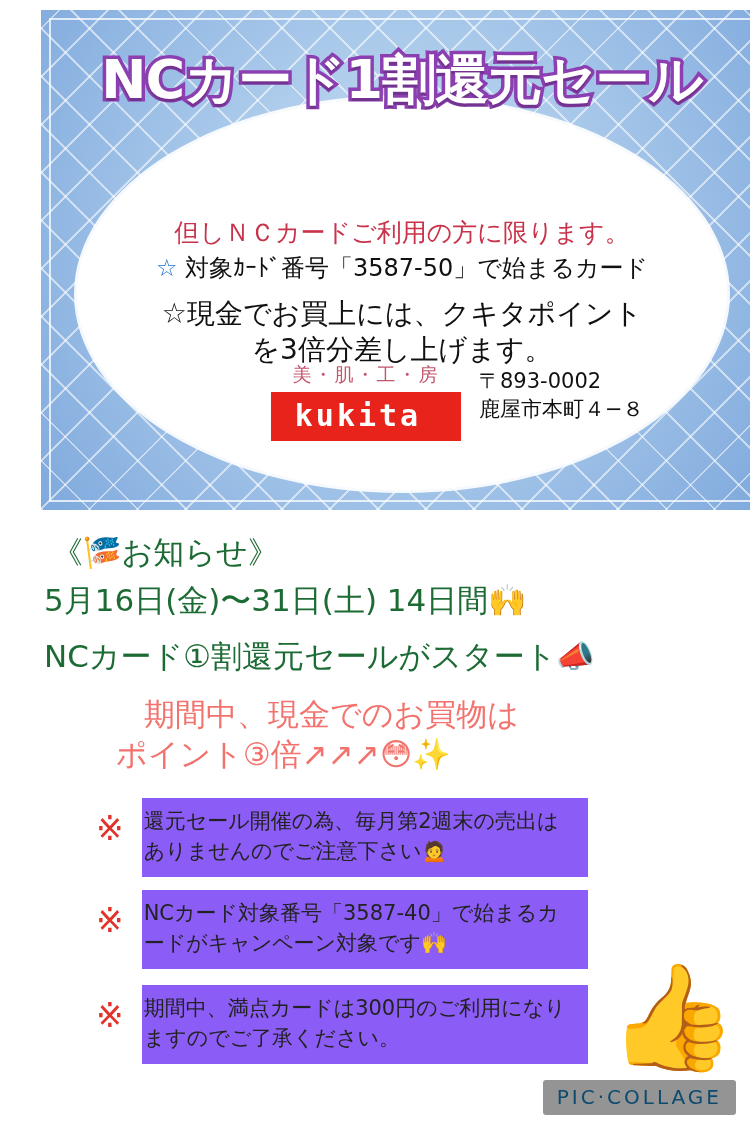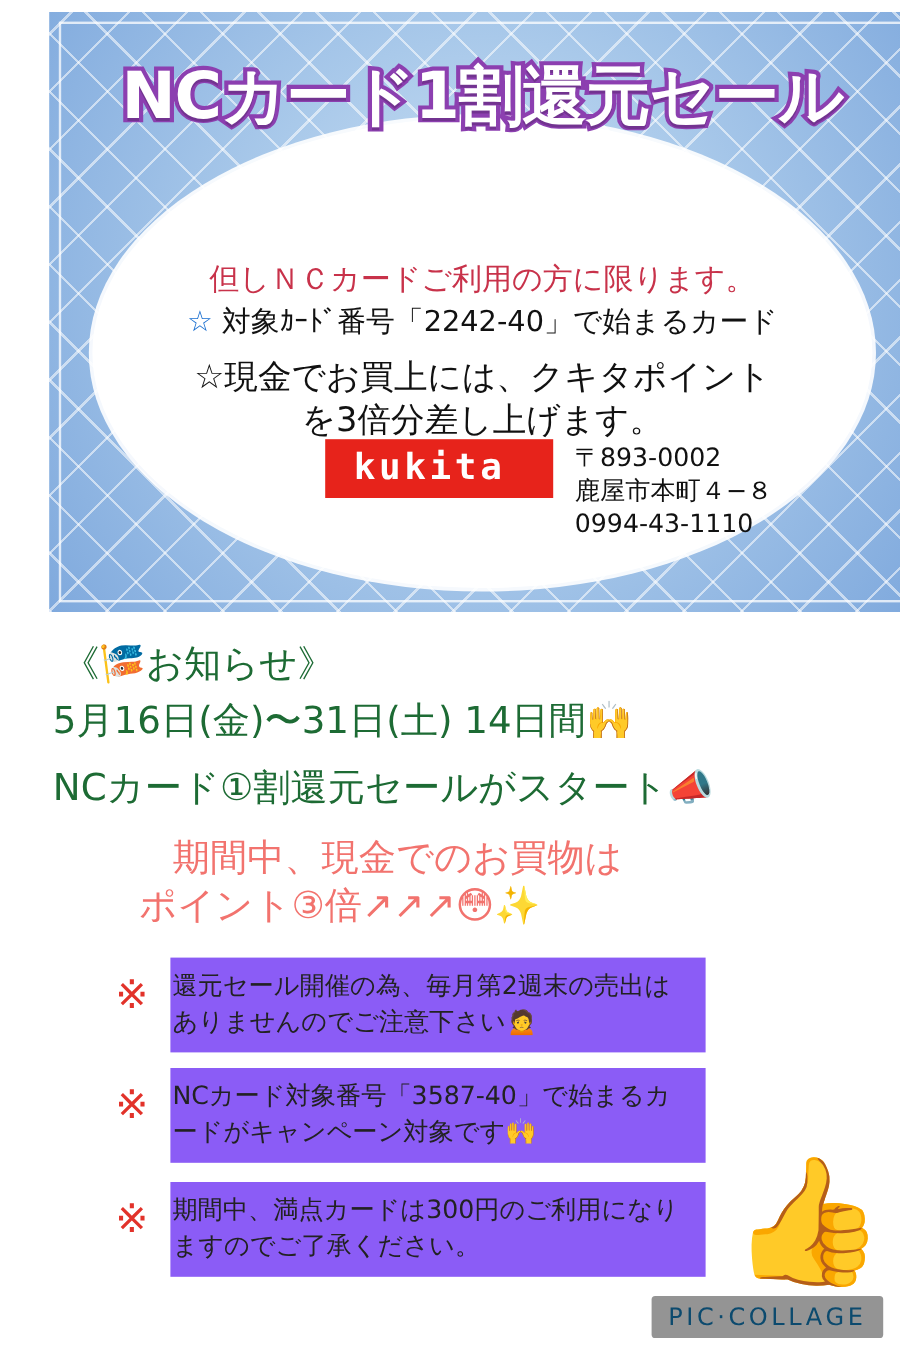--- a/index.html
+++ b/index.html
@@ -254,33 +254,33 @@
 <div class="poster">
   <div class="poster-inner-border"></div>
   <div class="oval"></div>
 
   <div class="poster-title">NCカード1割還元セール</div>
 
 
   <div class="line-note note1">但しＮＣカードご利用の方に限ります。</div>
   <div class="line-note note2">
     <span class="star">☆</span>
-    <span>対象ｶｰﾄﾞ番号「2242-40」で始まるカード</span>
+    <span>対象ｶｰﾄﾞ番号「3587-50」で始まるカード</span>
   </div>
   <div class="line-note note3">☆現金でお買上には、クキタポイント</div>
   <div class="line-note note4">を3倍分差し上げます。</div>
 
   <div class="brand-block">
+    <div class="brand-sub">美・肌・工・房</div>
     <div class="brand-logo">kukita</div>
   </div>
 
   <div class="addr-block">
     <div>〒893-0002</div>
     <div>鹿屋市本町４−８</div>
-    <div>0994-43-1110</div>
   </div>
 </div>
 
 <div class="headline">
   <span>《</span><span class="emoji">🎏</span><span>お知らせ</span><span>》</span>
 </div>
 
 <div class="l2">
   <span>5月16日(金)〜31日(土) 14日間</span><span class="emoji">🙌</span>
 </div>

